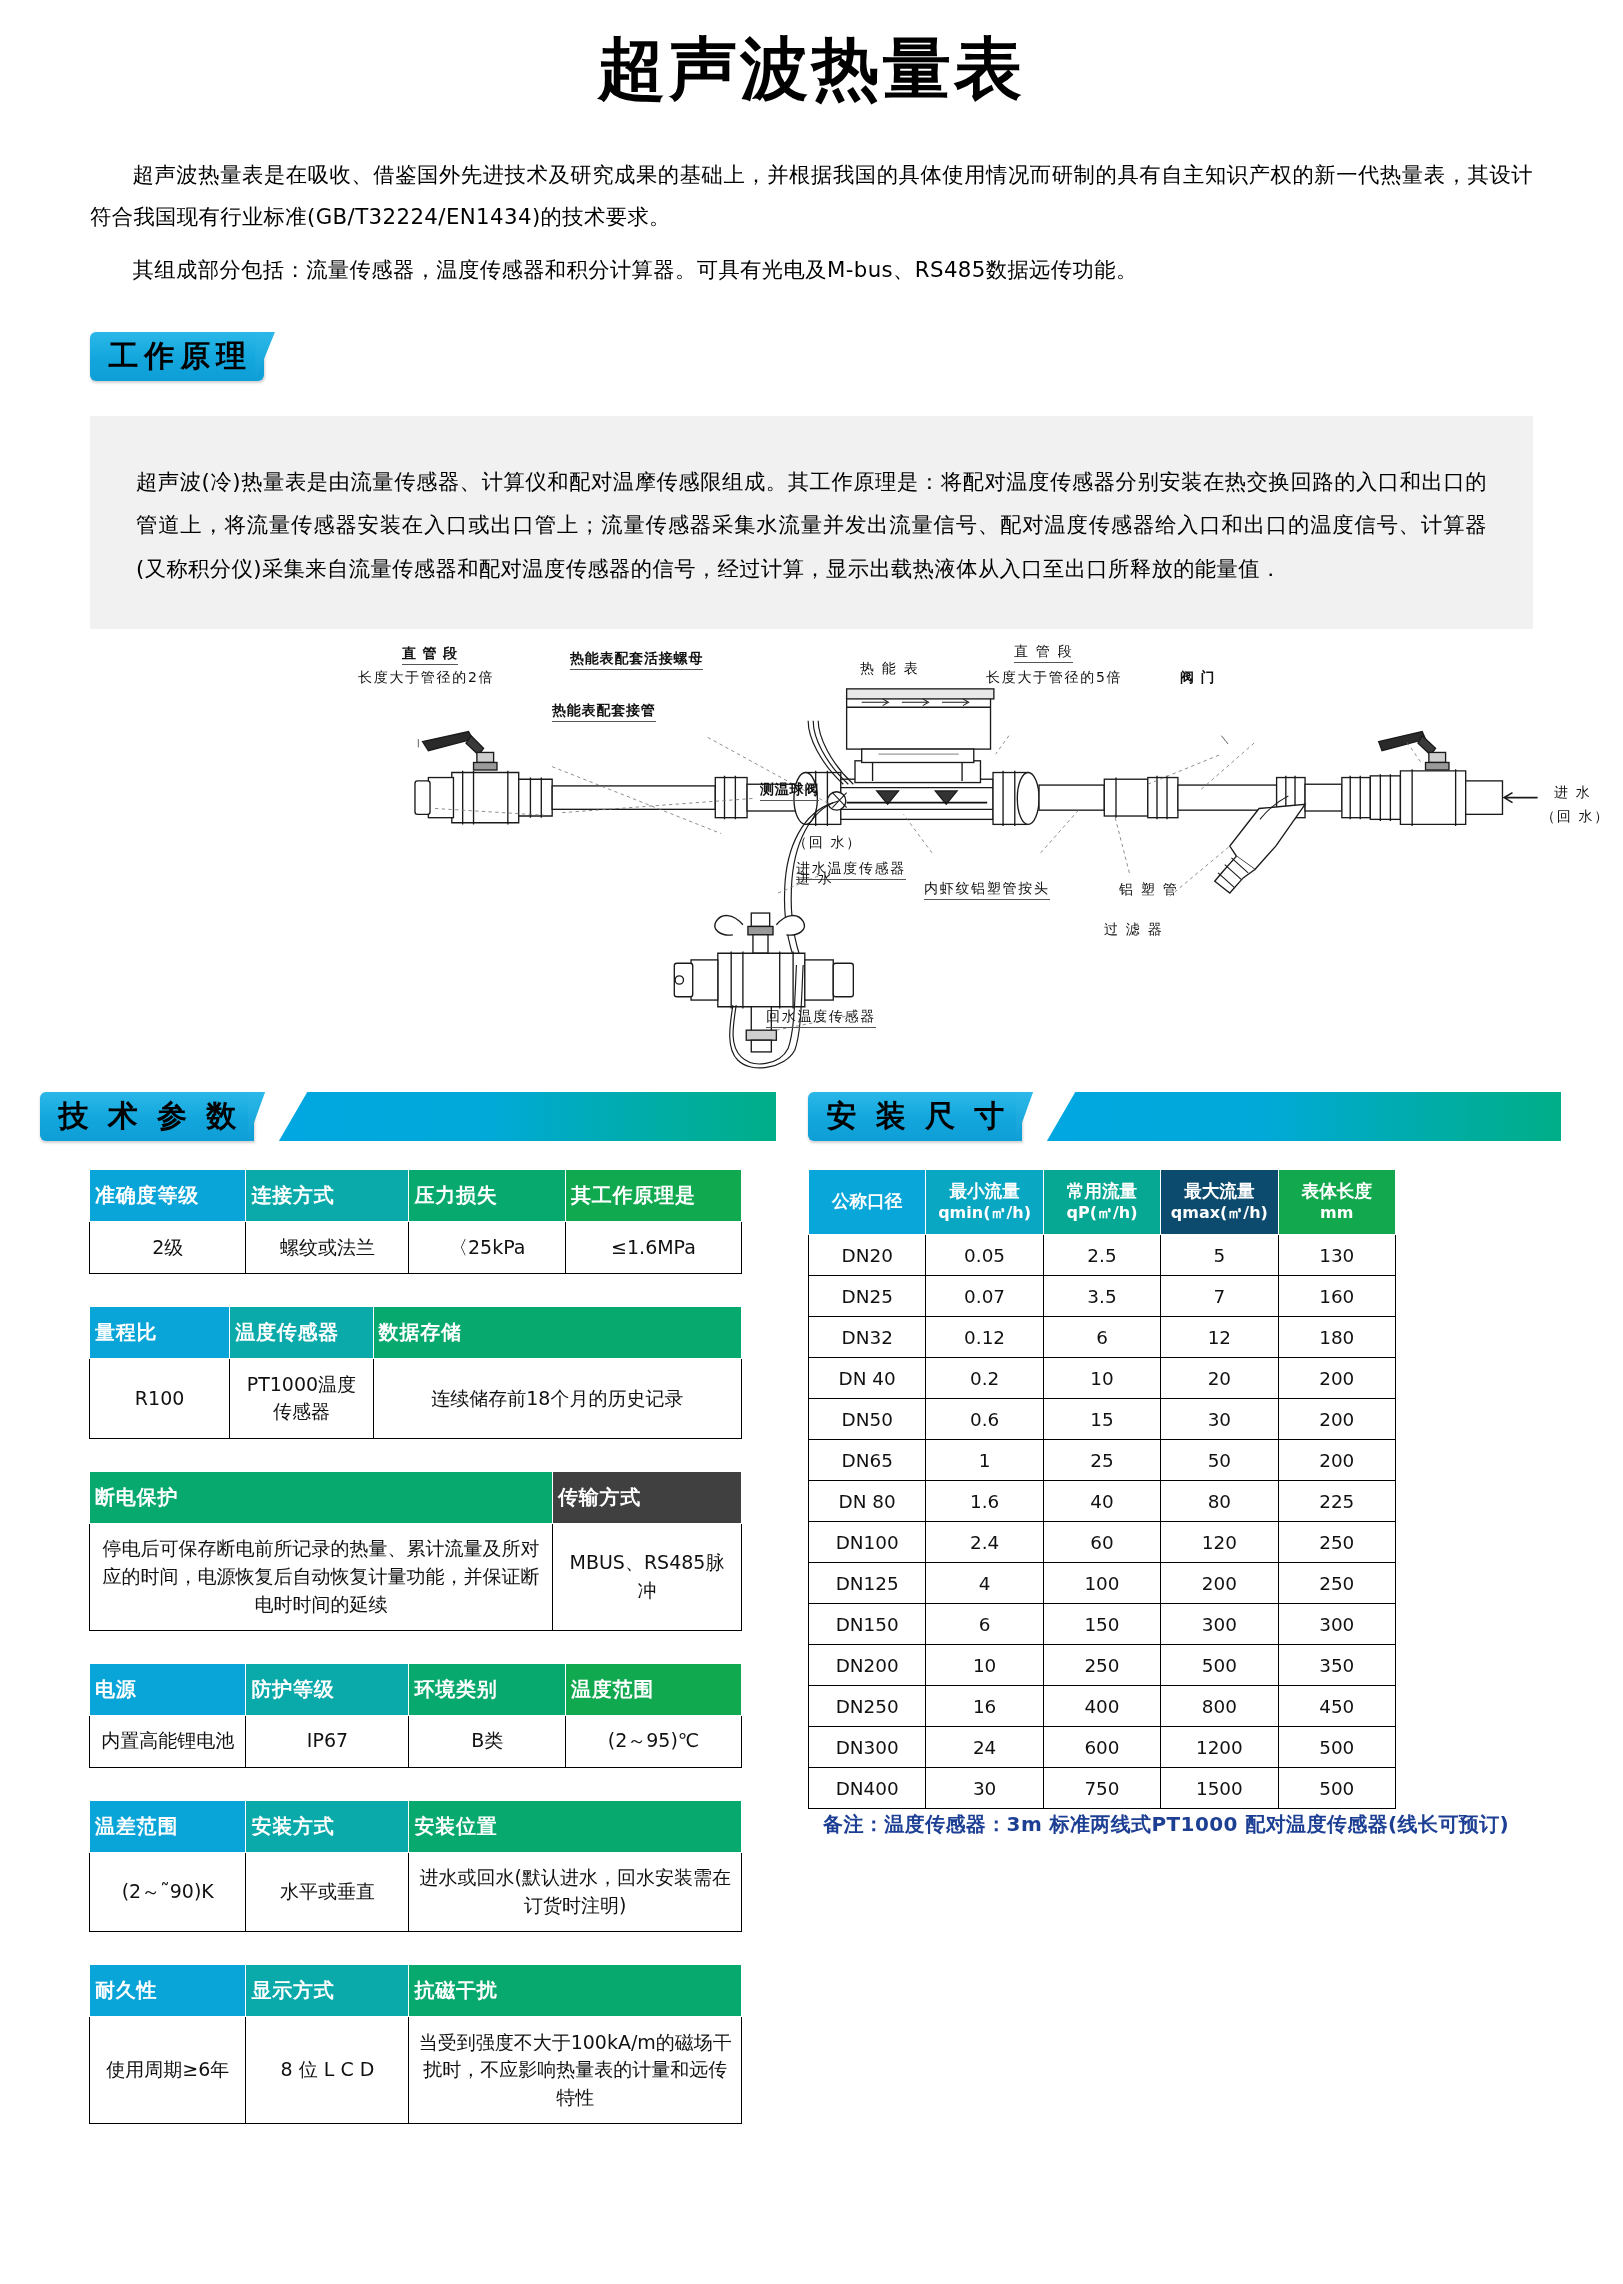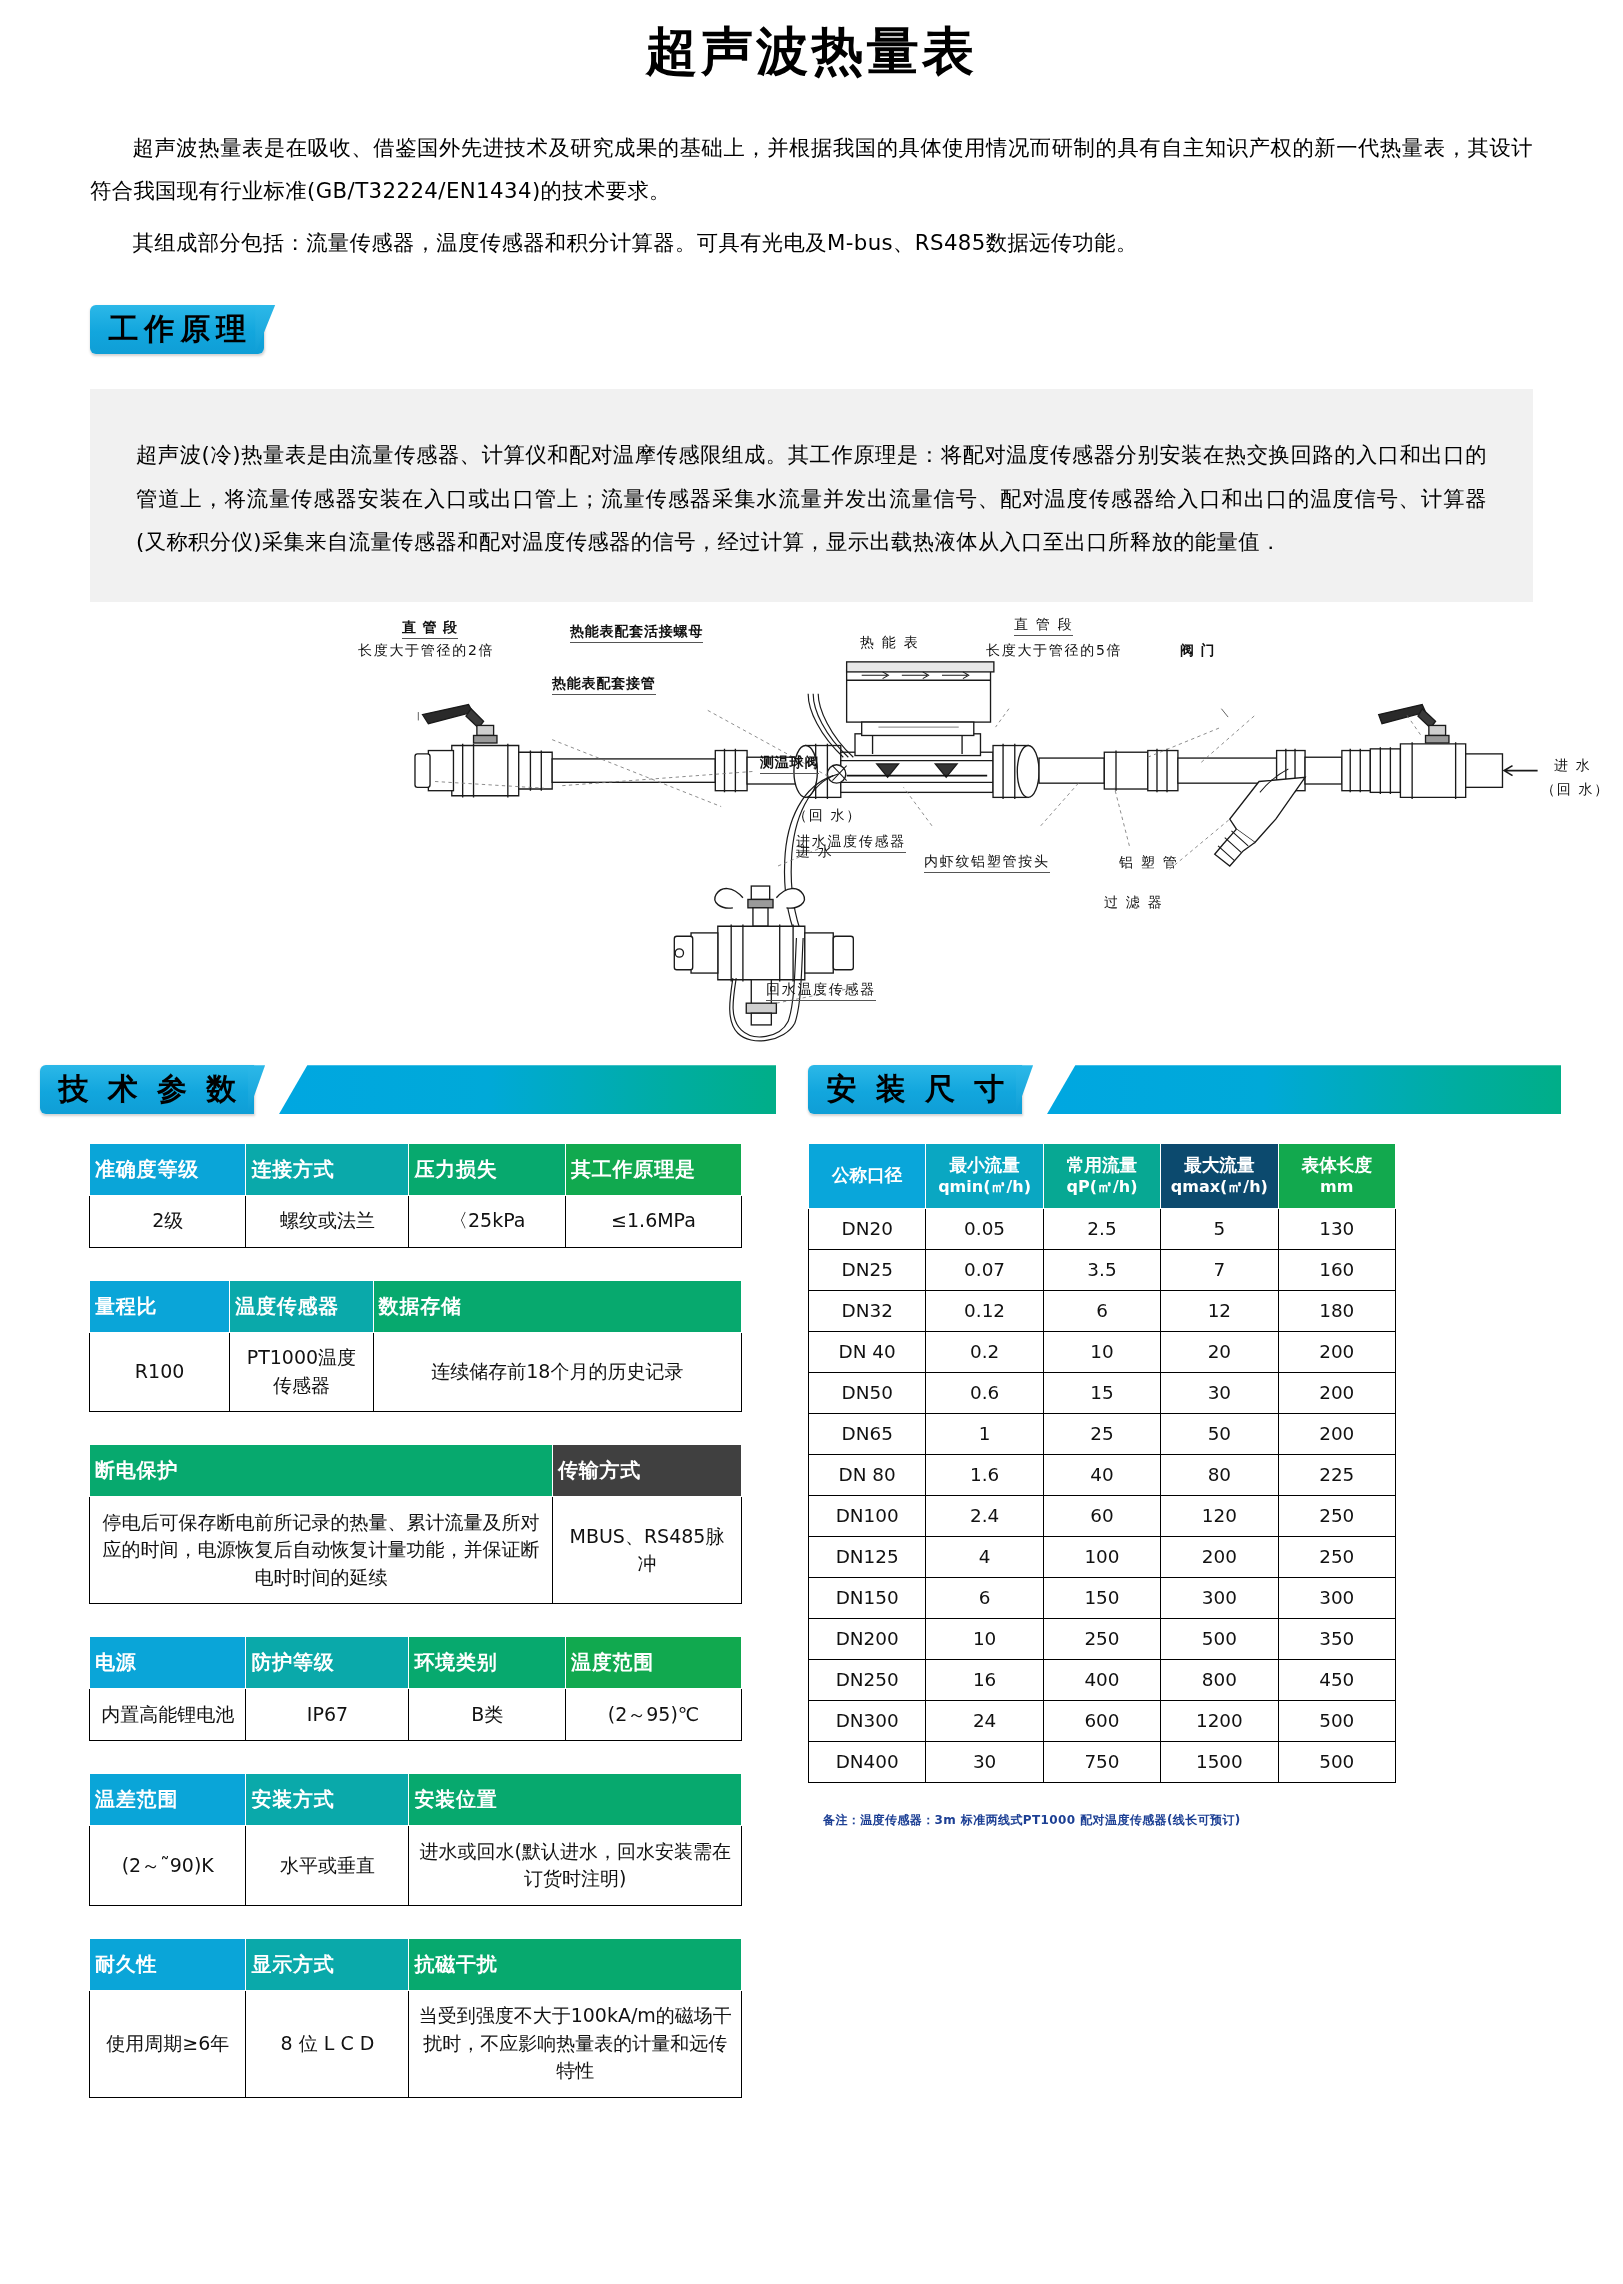--- a/index.html
+++ b/index.html
@@ -9,25 +9,25 @@
     width:1623px; height:2284px;
     background:#ffffff;
     font-family:"DejaVu Sans","Liberation Sans",sans-serif;
     position:relative;
     overflow:hidden;
   }
 
   
   .page-title{
     text-align:center;
-    font-size:52px;
+    font-size:68px;
     font-weight:bold;
     letter-spacing:3.3px;
     color:#000;
-    padding-top:23px;
+    padding-top:32px;
     line-height:1.1;
   }
 
   
   .intro{
     margin:47px 90px 0 90px;
     font-size:21.3px;
     line-height:2.0;
     color:#000;
     letter-spacing:0.4px;
@@ -194,22 +194,22 @@
     padding:1.7px 3.3px;
     background:#fff;
   }
   .dh1{ background:#09a6da; }
   .dh2{ background:#0aa7c2; }
   .dh3{ background:#07a893; }
   .dh4{ background:#0c4a6e; }
   .dh5{ background:#12a94e; }
 
   .note{
-    margin-top:29px;
-    font-size:12px;
+    margin-top:2px;
+    font-size:20px;
     color:#1c3f94;
     font-weight:bold;
     letter-spacing:0.4px;
     padding-left:15px;
   }
 </style>
 </head>
 <body>
 
 <div class="page-title">超声波热量表</div>

